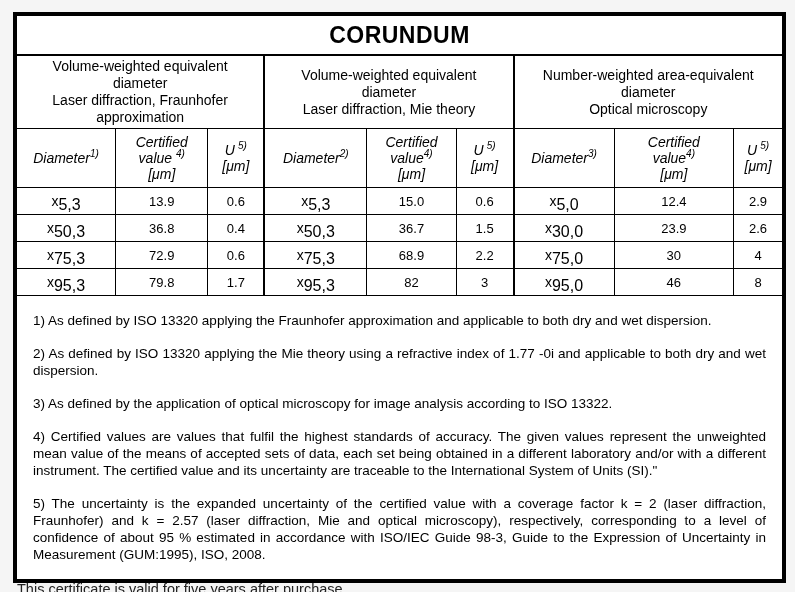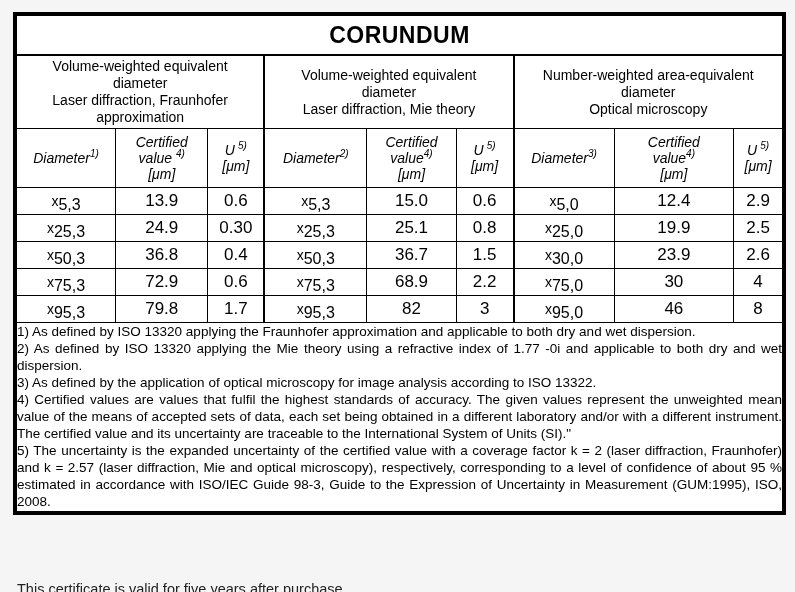--- a/index.html
+++ b/index.html
@@ -72,31 +72,31 @@
   .dcell {
     height: 26px;
     text-align: center;
     vertical-align: middle;
     font-size: 14px;
   }
   .vcell {
     height: 26px;
     text-align: center;
     vertical-align: middle;
-    font-size: 17px;
+    font-size: 13px;
   }
 
   .footnotes-cell {
     vertical-align: top;
     text-align: left;
     padding: 3px 7px 5px 7px;
     height: 188px;
   }
   .footnote {
-    margin: 0;
+    margin: 16px;
     font-size: 13.5px;
     line-height: 17px;
     text-align: justify;
   }
 
   .footer-note {
     position: absolute;
     left: 17px;
     top: 581px;
     font-size: 14.5px;
@@ -162,31 +162,20 @@
           <td class="vcell">13.9</td>
           <td class="vcell">0.6</td>
           <td class="dcell g-start"><span>x</span><sub>5,3</sub></td>
           <td class="vcell">15.0</td>
           <td class="vcell">0.6</td>
           <td class="dcell g-start"><span>x</span><sub>5,0</sub></td>
           <td class="vcell">12.4</td>
           <td class="vcell">2.9</td>
         </tr>
         <tr>
-          <td class="dcell"><span>x</span><sub>25,3</sub></td>
-          <td class="vcell">24.9</td>
-          <td class="vcell">0.30</td>
-          <td class="dcell g-start"><span>x</span><sub>25,3</sub></td>
-          <td class="vcell">25.1</td>
-          <td class="vcell">0.8</td>
-          <td class="dcell g-start"><span>x</span><sub>25,0</sub></td>
-          <td class="vcell">19.9</td>
-          <td class="vcell">2.5</td>
-        </tr>
-        <tr>
           <td class="dcell"><span>x</span><sub>50,3</sub></td>
           <td class="vcell">36.8</td>
           <td class="vcell">0.4</td>
           <td class="dcell g-start"><span>x</span><sub>50,3</sub></td>
           <td class="vcell">36.7</td>
           <td class="vcell">1.5</td>
           <td class="dcell g-start"><span>x</span><sub>30,0</sub></td>
           <td class="vcell">23.9</td>
           <td class="vcell">2.6</td>
         </tr>

